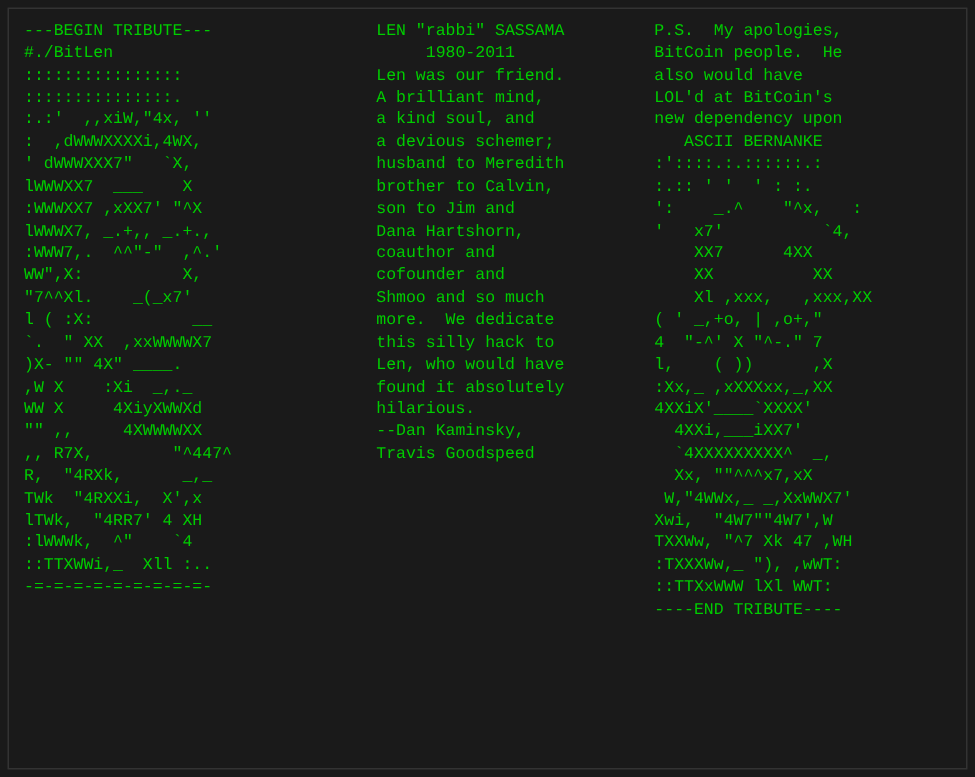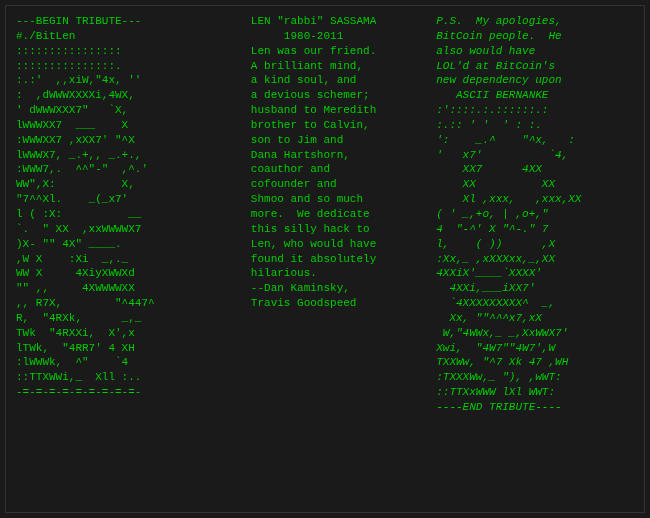--- a/index.html
+++ b/index.html
@@ -46,21 +46,20 @@
     }
 
     .col1 {
       flex: 0 0 38%;
     }
     .col2 {
       flex: 0 0 30%;
     }
     .col3 {
       flex: 0 0 32%;
-      font-style: italic;
     }
   </style>
 </head>
 <body>
 
 <div class="terminal">
   <div class="content-area">
     <div class="column col1" id="col1-text">---BEGIN TRIBUTE---
 #./BitLen
 ::::::::::::::::

